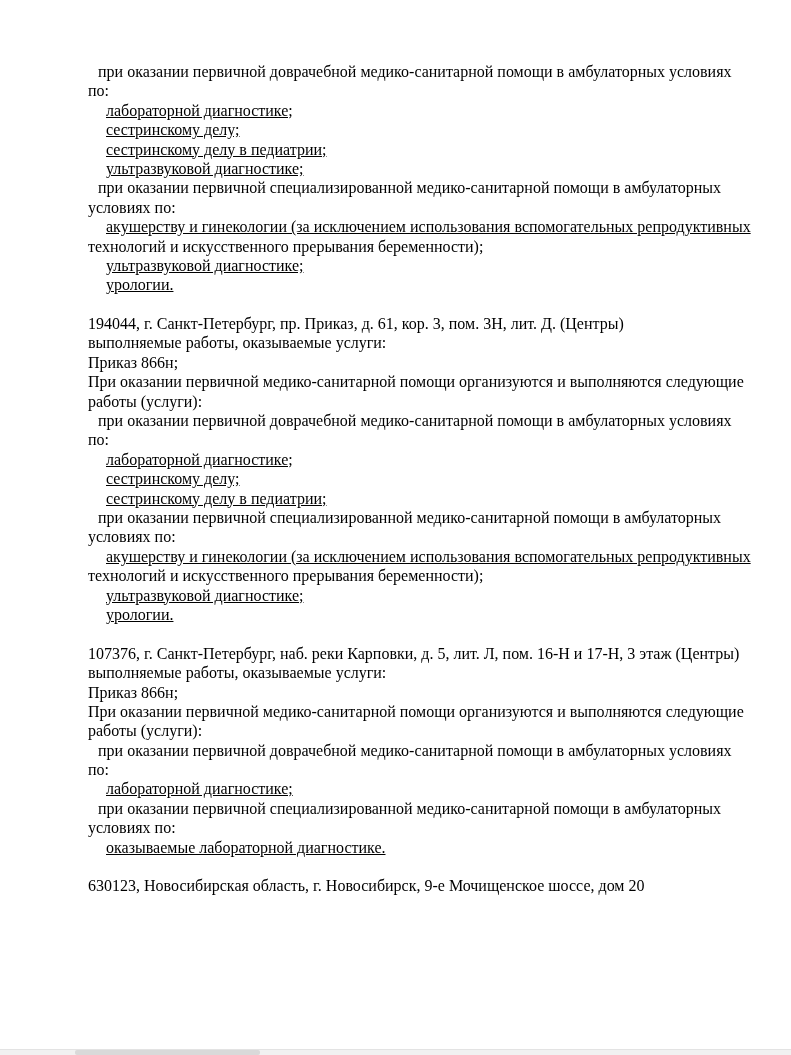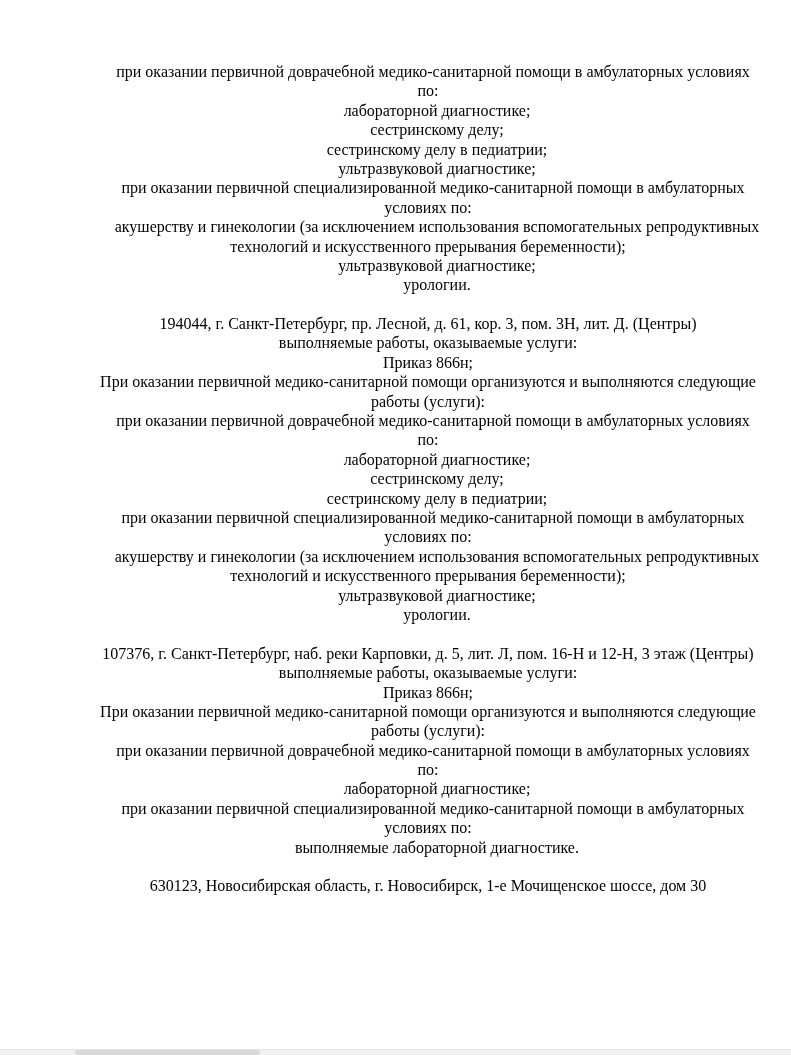--- a/index.html
+++ b/index.html
@@ -20,25 +20,24 @@
     top: 62px;
     left: 88px;
     width: 680px;
     font-size: 16px;
     line-height: 19.4px;
   }
   .line {
     white-space: pre;
     height: 19.4px;
     overflow: visible;
-    text-align: center;
   }
   .indent-0 { padding-left: 0; }
   .indent-1 { padding-left: 10px; }
-  .indent-2 { padding-left: 18px; }
+  .indent-2 { padding-left: 18px; text-decoration: underline; }
   .blank-line { height: 19.4px; }
   .hscrollbar {
     position: absolute;
     left: 0;
     bottom: 0;
     width: 791px;
     height: 5px;
     background: #f1f1f1;
     border-top: 1px solid #e3e3e3;
     box-sizing: content-box;
@@ -63,47 +62,47 @@
     <div class="line indent-2">сестринскому делу;</div>
     <div class="line indent-2">сестринскому делу в педиатрии;</div>
     <div class="line indent-2">ультразвуковой диагностике;</div>
     <div class="line indent-1">при оказании первичной специализированной медико-санитарной помощи в амбулаторных</div>
     <div class="line indent-0">условиях по:</div>
     <div class="line indent-2">акушерству и гинекологии (за исключением использования вспомогательных репродуктивных</div>
     <div class="line indent-0">технологий и искусственного прерывания беременности);</div>
     <div class="line indent-2">ультразвуковой диагностике;</div>
     <div class="line indent-2">урологии.</div>
     <div class="line blank-line"></div>
-    <div class="line indent-0">194044, г. Санкт-Петербург, пр. Лесной, д. 61, кор. 3, пом. 3Н, лит. Д. (Центры)</div>
+    <div class="line indent-0">194044, г. Санкт-Петербург, пр. Приказ, д. 61, кор. 3, пом. 3Н, лит. Д. (Центры)</div>
     <div class="line indent-0">выполняемые работы, оказываемые услуги:</div>
     <div class="line indent-0">Приказ 866н;</div>
     <div class="line indent-0">При оказании первичной медико-санитарной помощи организуются и выполняются следующие</div>
     <div class="line indent-0">работы (услуги):</div>
     <div class="line indent-1">при оказании первичной доврачебной медико-санитарной помощи в амбулаторных условиях</div>
     <div class="line indent-0">по:</div>
     <div class="line indent-2">лабораторной диагностике;</div>
     <div class="line indent-2">сестринскому делу;</div>
     <div class="line indent-2">сестринскому делу в педиатрии;</div>
     <div class="line indent-1">при оказании первичной специализированной медико-санитарной помощи в амбулаторных</div>
     <div class="line indent-0">условиях по:</div>
     <div class="line indent-2">акушерству и гинекологии (за исключением использования вспомогательных репродуктивных</div>
     <div class="line indent-0">технологий и искусственного прерывания беременности);</div>
     <div class="line indent-2">ультразвуковой диагностике;</div>
     <div class="line indent-2">урологии.</div>
     <div class="line blank-line"></div>
-    <div class="line indent-0">107376, г. Санкт-Петербург, наб. реки Карповки, д. 5, лит. Л, пом. 16-Н и 12-Н, 3 этаж (Центры)</div>
+    <div class="line indent-0">107376, г. Санкт-Петербург, наб. реки Карповки, д. 5, лит. Л, пом. 16-Н и 17-Н, 3 этаж (Центры)</div>
     <div class="line indent-0">выполняемые работы, оказываемые услуги:</div>
     <div class="line indent-0">Приказ 866н;</div>
     <div class="line indent-0">При оказании первичной медико-санитарной помощи организуются и выполняются следующие</div>
     <div class="line indent-0">работы (услуги):</div>
     <div class="line indent-1">при оказании первичной доврачебной медико-санитарной помощи в амбулаторных условиях</div>
     <div class="line indent-0">по:</div>
     <div class="line indent-2">лабораторной диагностике;</div>
     <div class="line indent-1">при оказании первичной специализированной медико-санитарной помощи в амбулаторных</div>
     <div class="line indent-0">условиях по:</div>
-    <div class="line indent-2">выполняемые лабораторной диагностике.</div>
+    <div class="line indent-2">оказываемые лабораторной диагностике.</div>
     <div class="line blank-line"></div>
-    <div class="line indent-0">630123, Новосибирская область, г. Новосибирск, 1-е Мочищенское шоссе, дом 30</div>
+    <div class="line indent-0">630123, Новосибирская область, г. Новосибирск, 9-е Мочищенское шоссе, дом 20</div>
   </div>
 
 <div class="hscrollbar" style="background: rgb(241, 241, 241); border-top-color: rgb(227, 227, 227);">
   <div class="hscrollbar-thumb" style="background: rgb(217, 217, 217);"></div>
 </div>
 
 </body></html>

